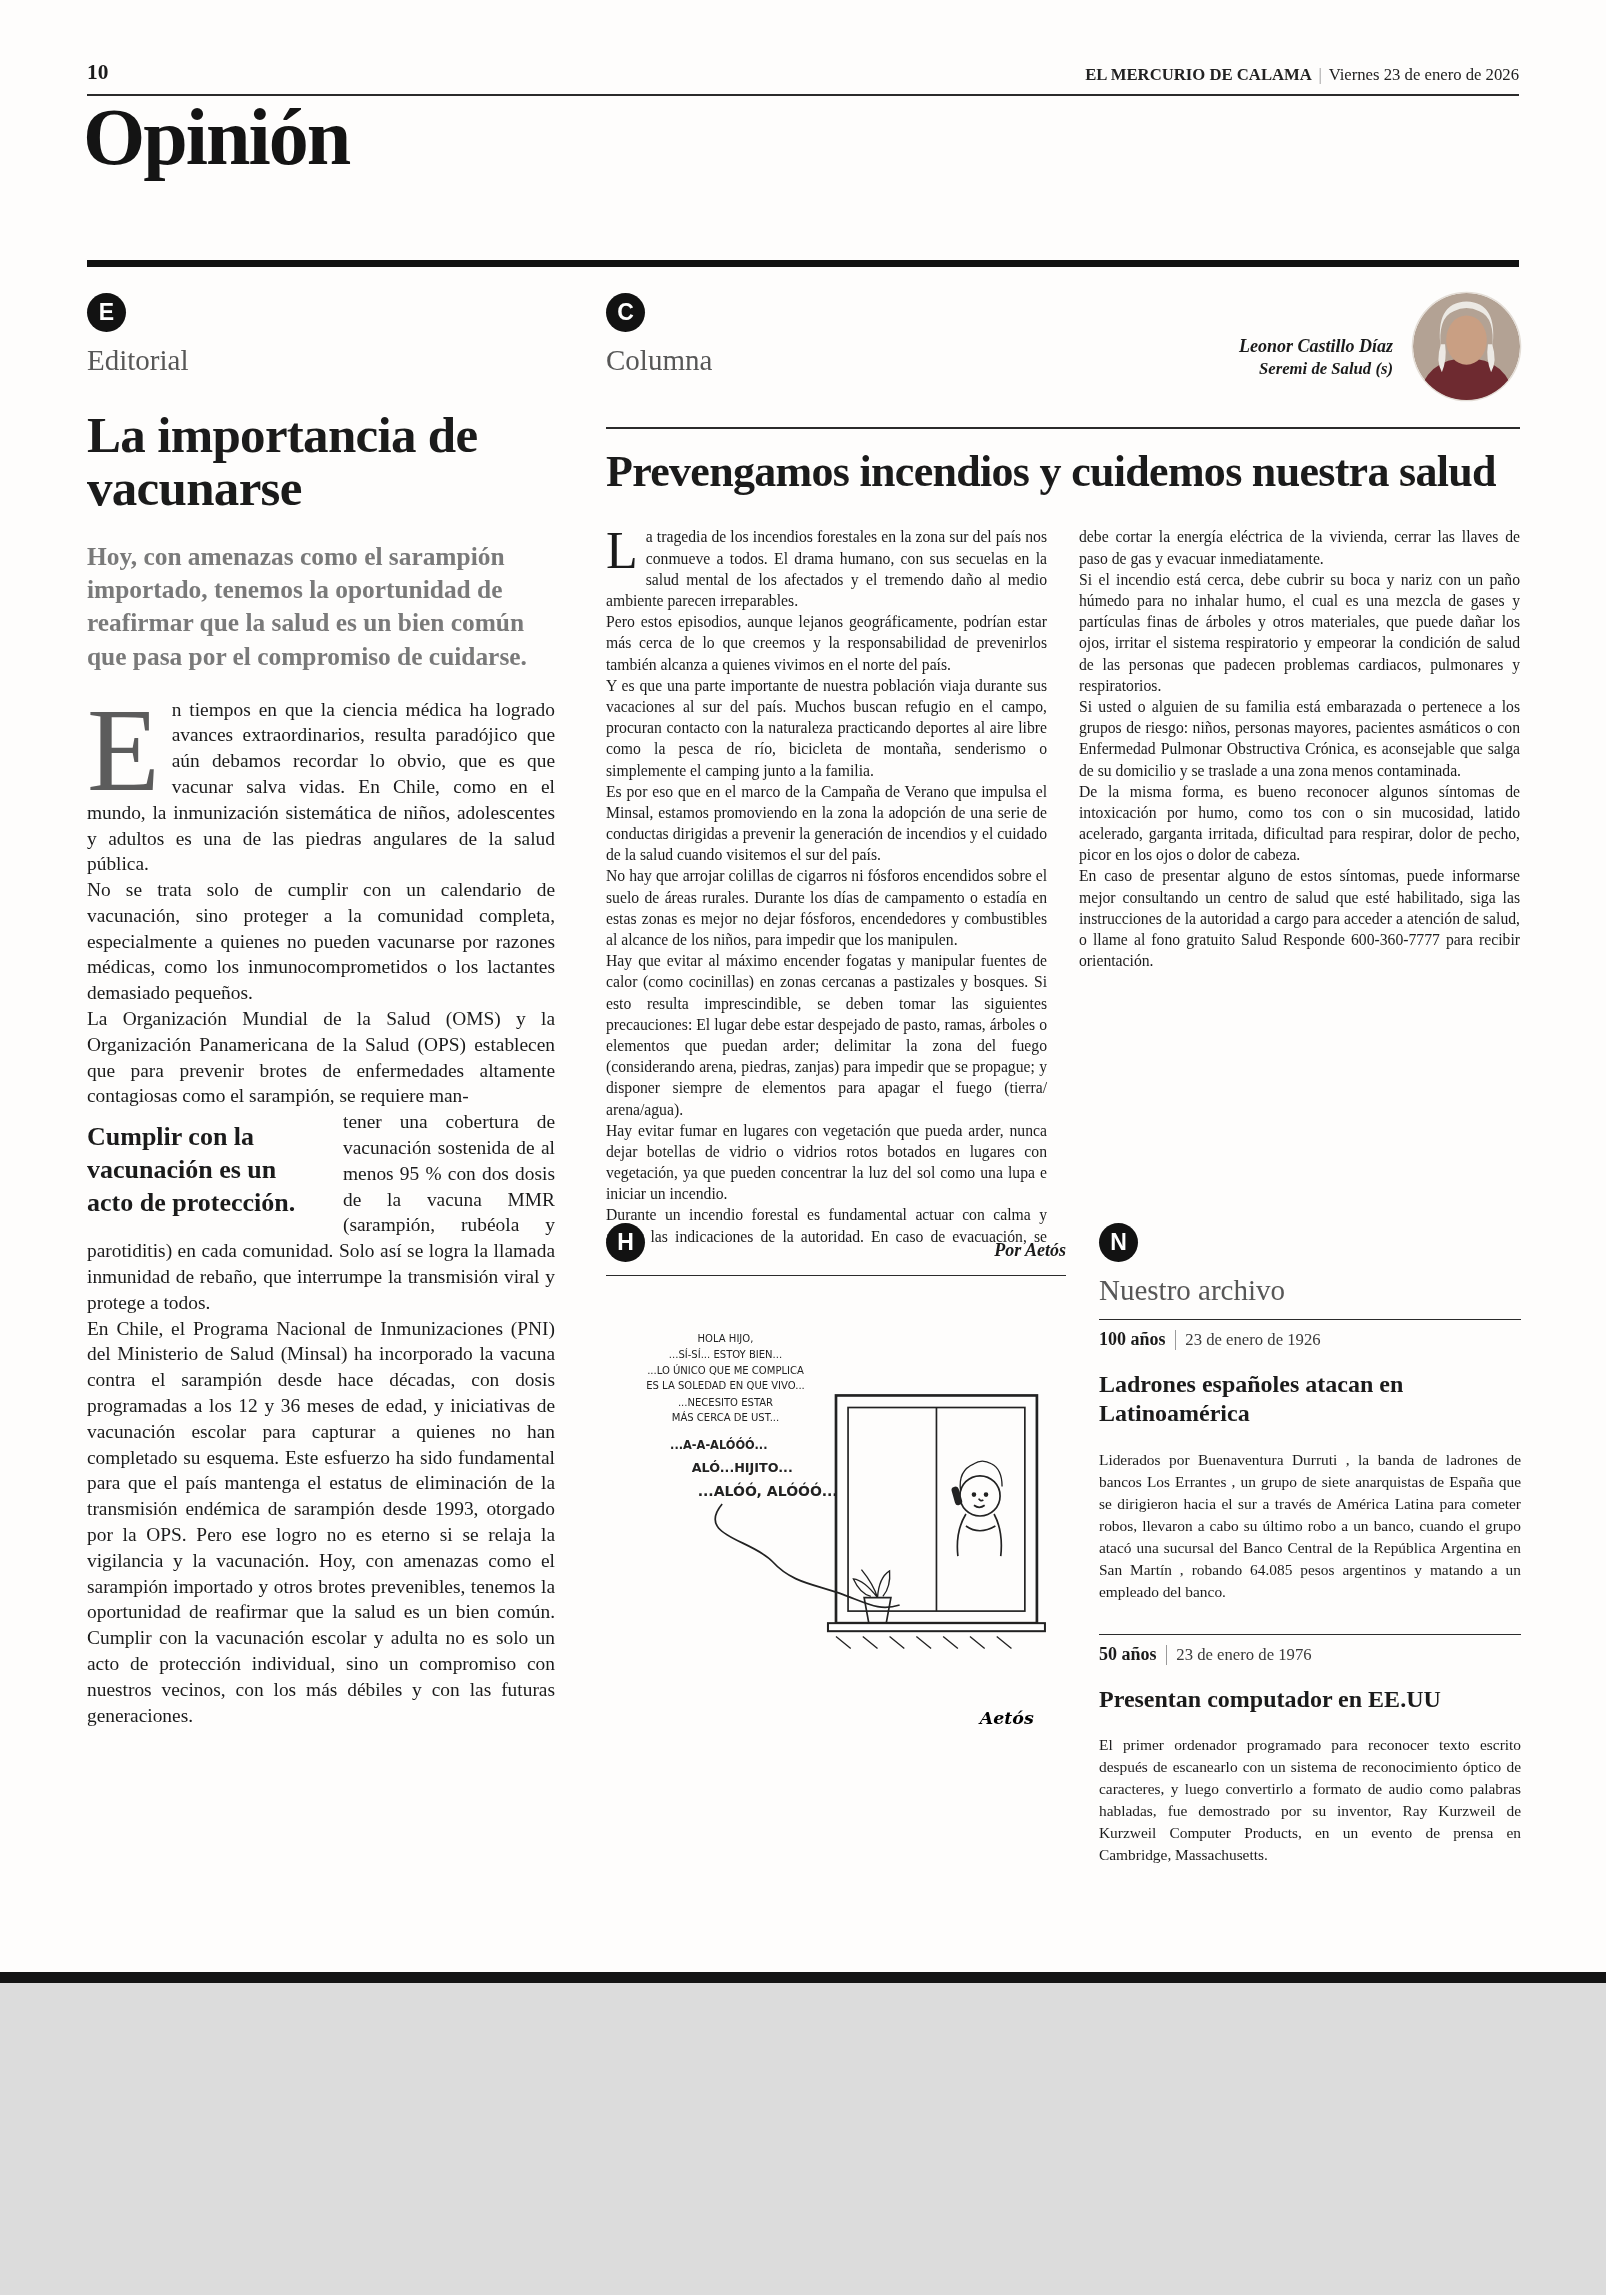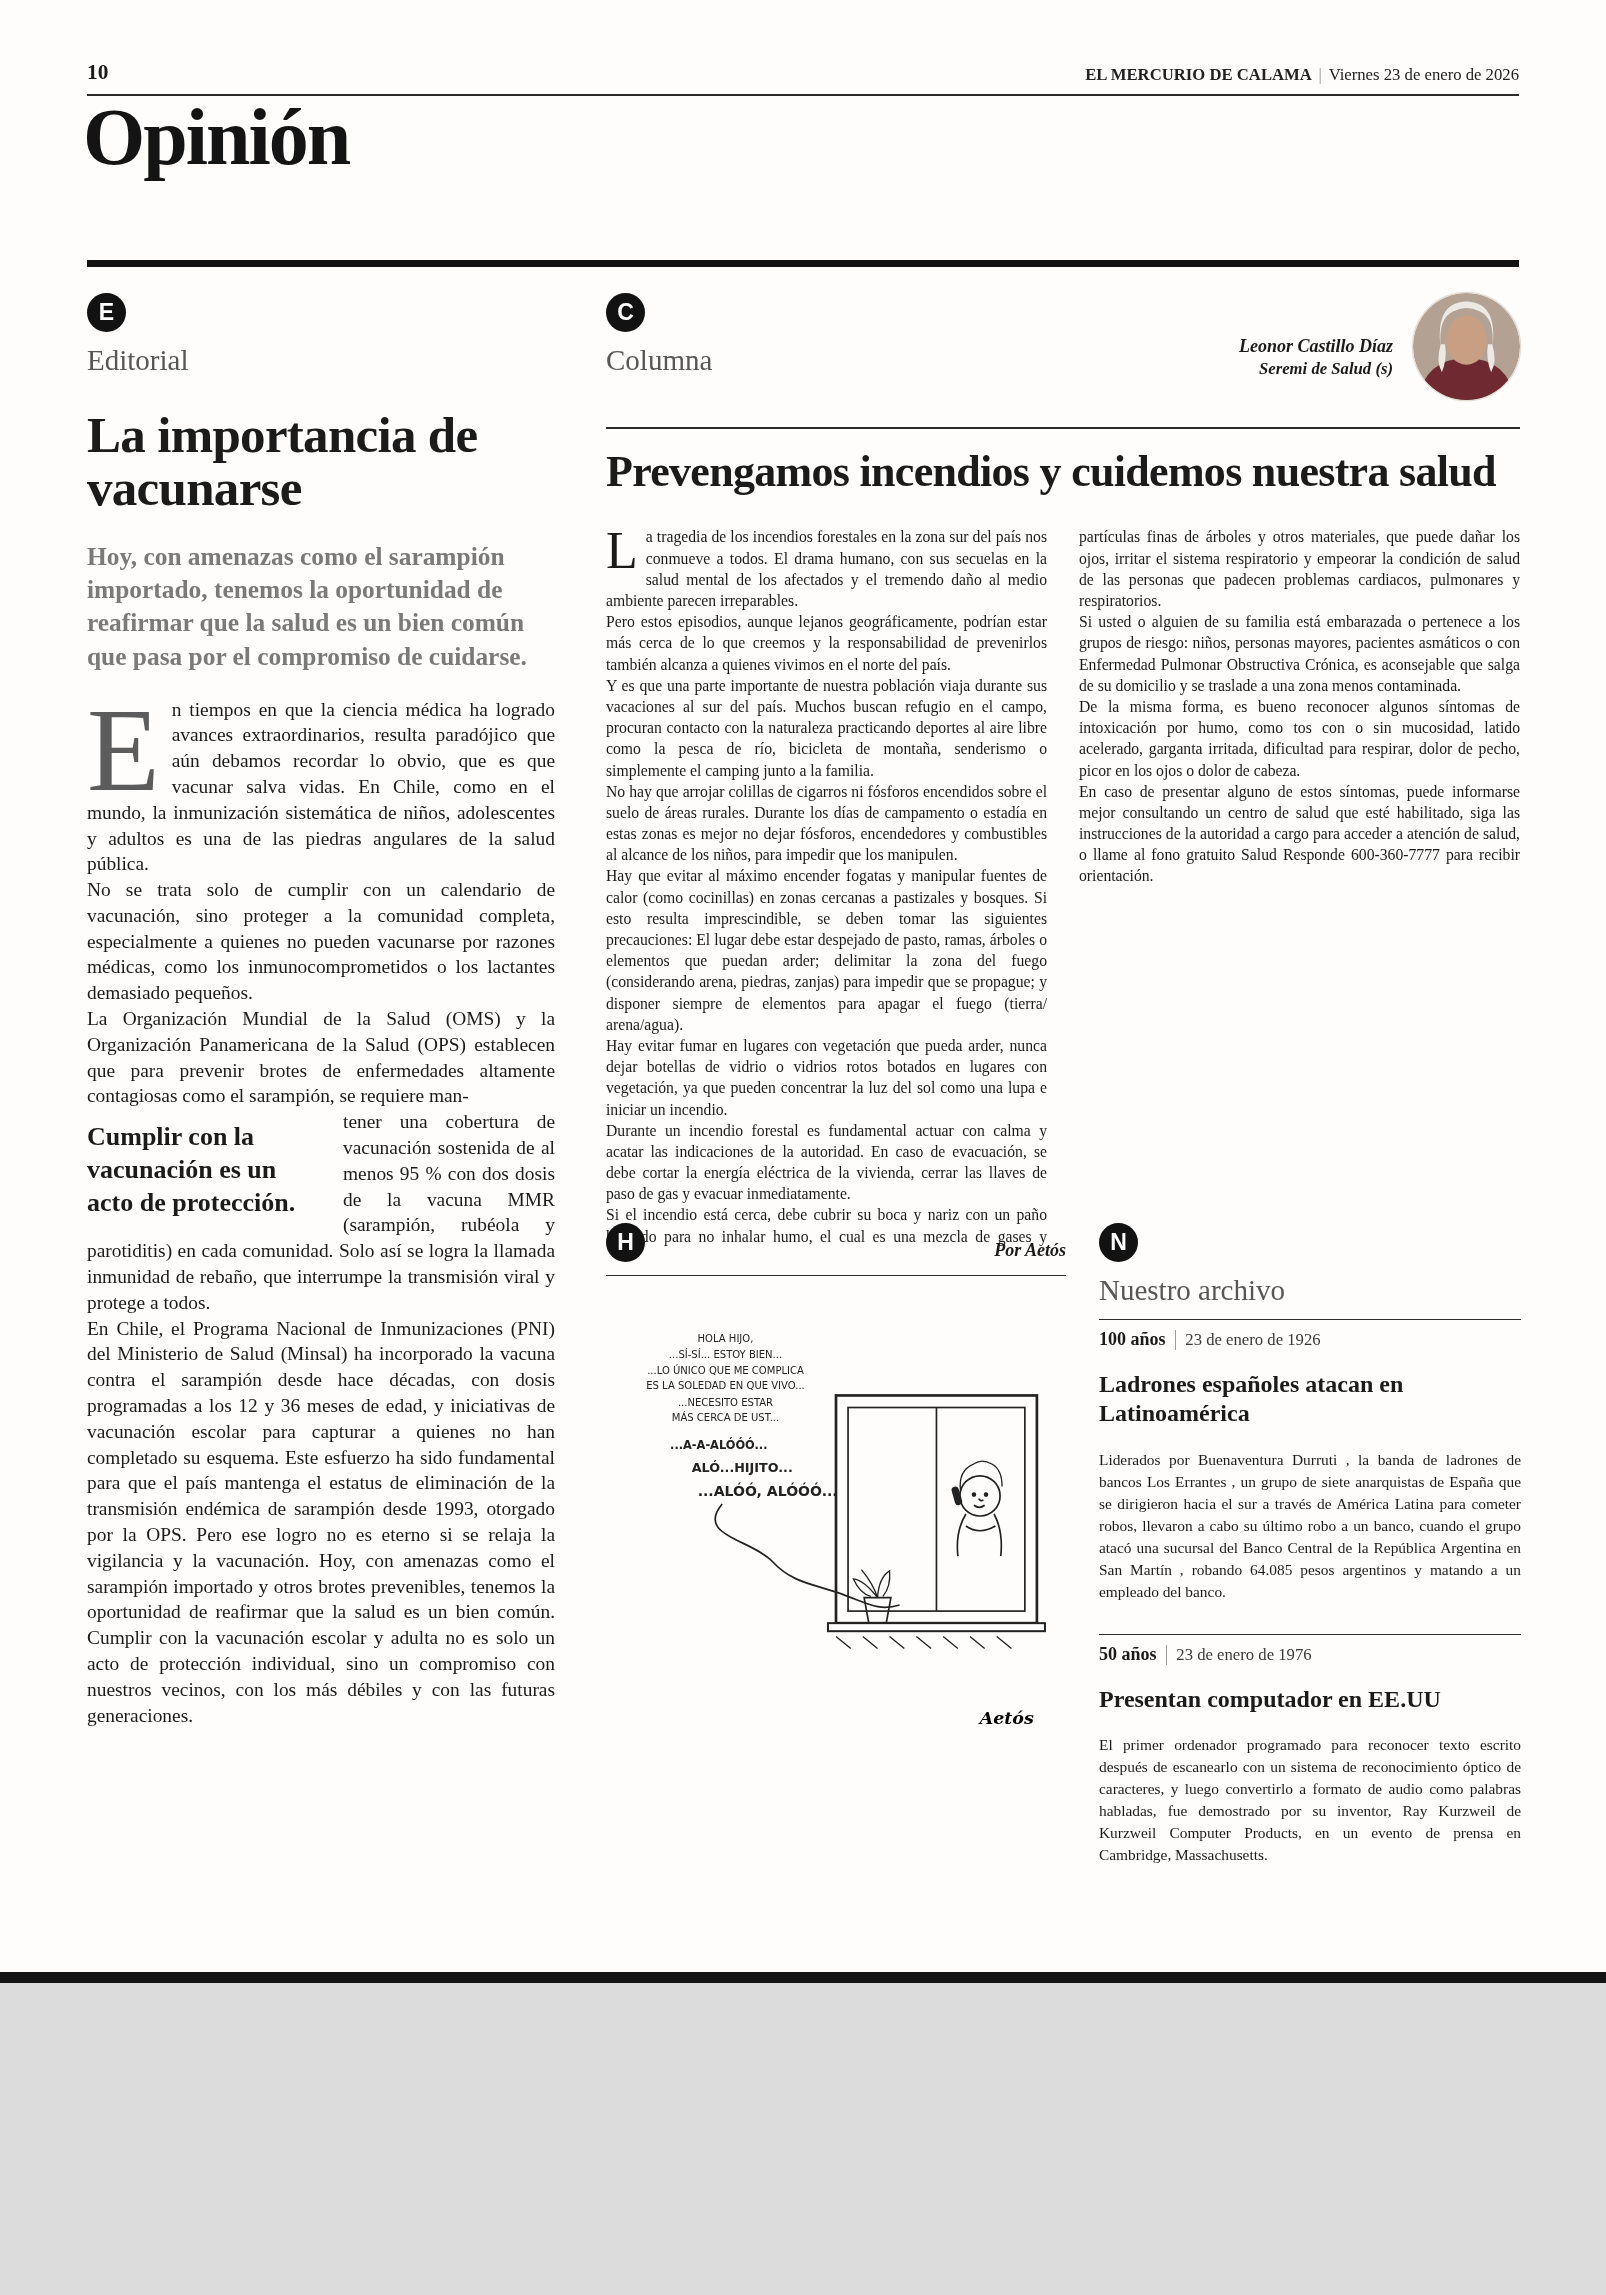--- a/index.html
+++ b/index.html
@@ -113,20 +113,21 @@
           <path d="M26 52 Q20 9 50 8 Q80 9 74 52 Q77 23 62 17 Q50 11 38 17 Q23 23 26 52 Z" fill="#ece9e4"></path>
           <path d="M26 48 q-5 16 1 26 q5 -12 3 -26 Z M74 48 q5 16 -1 26 q-5 -12 -3 -26 Z" fill="#ece9e4"></path>
         </svg>
       </div>
     </div>
     <h2 class="col-headline">Prevengamos incendios y cuidemos nuestra salud</h2>
     <div class="col-body">
       <p><span class="dropcap-sm">L</span><span>a tragedia de los incendios forestales en la zona sur del país nos conmueve a todos. El drama humano, con sus secuelas en la salud mental de los afectados y el tremendo daño al medio ambiente parecen irreparables.</span></p>
       <p>Pero estos episodios, aunque lejanos geográficamente, podrían estar más cerca de lo que creemos y la responsabilidad de prevenirlos también alcanza a quienes vivimos en el norte del país.</p>
       <p>Y es que una parte importante de nuestra población viaja durante sus vacaciones al sur del país. Muchos buscan refugio en el campo, procuran contacto con la naturaleza practicando deportes al aire libre como la pesca de río, bicicleta de montaña, senderismo o simplemente el camping junto a la familia.</p>
+      <p>Es por eso que en el marco de la Campaña de Verano que impulsa el Minsal, estamos promoviendo en la zona la adopción de una serie de conductas dirigidas a prevenir la generación de incendios y el cuidado de la salud cuando visitemos el sur del país.</p>
       <p>No hay que arrojar colillas de cigarros ni fósforos encendidos sobre el suelo de áreas rurales. Durante los días de campamento o estadía en estas zonas es mejor no dejar fósforos, encendedores y combustibles al alcance de los niños, para impedir que los manipulen.</p>
       <p>Hay que evitar al máximo encender fogatas y manipular fuentes de calor (como cocinillas) en zonas cercanas a pastizales y bosques. Si esto resulta imprescindible, se deben tomar las siguientes precauciones: El lugar debe estar despejado de pasto, ramas, árboles o elementos que puedan arder; delimitar la zona del fuego (considerando arena, piedras, zanjas) para impedir que se propague; y disponer siempre de elementos para apagar el fuego (tierra/ arena/agua).</p>
       <p>Hay evitar fumar en lugares con vegetación que pueda arder, nunca dejar botellas de vidrio o vidrios rotos botados en lugares con vegetación, ya que pueden concentrar la luz del sol como una lupa e iniciar un incendio.</p>
       <p>Durante un incendio forestal es fundamental actuar con calma y acatar las indicaciones de la autoridad. En caso de evacuación, se debe cortar la energía eléctrica de la vivienda, cerrar las llaves de paso de gas y evacuar inmediatamente.</p>
       <p>Si el incendio está cerca, debe cubrir su boca y nariz con un paño húmedo para no inhalar humo, el cual es una mezcla de gases y partículas finas de árboles y otros materiales, que puede dañar los ojos, irritar el sistema respiratorio y empeorar la condición de salud de las personas que padecen problemas cardiacos, pulmonares y respiratorios.</p>
       <p>Si usted o alguien de su familia está embarazada o pertenece a los grupos de riesgo: niños, personas mayores, pacientes asmáticos o con Enfermedad Pulmonar Obstructiva Crónica, es aconsejable que salga de su domicilio y se traslade a una zona menos contaminada.</p>
       <p>De la misma forma, es bueno reconocer algunos síntomas de intoxicación por humo, como tos con o sin mucosidad, latido acelerado, garganta irritada, dificultad para respirar, dolor de pecho, picor en los ojos o dolor de cabeza.</p>
       <p>En caso de presentar alguno de estos síntomas, puede informarse mejor consultando un centro de salud que esté habilitado, siga las instrucciones de la autoridad a cargo para acceder a atención de salud, o llame al fono gratuito Salud Responde 600-360-7777 para recibir orientación.</p>
     </div>
   </section>

